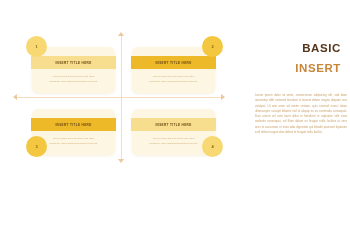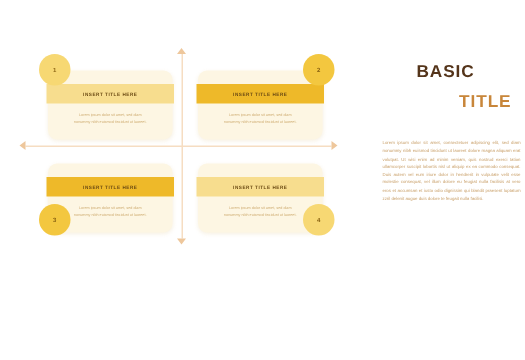--- a/index.html
+++ b/index.html
@@ -174,21 +174,21 @@
     width: 88px;
     text-align: right;
   }
   .heading-line {
     font-size: 11.5px;
     font-weight: bold;
     letter-spacing: 0.6px;
     line-height: 20px;
     margin: 0;
   }
-  #heading-basic  { color: #54341a; text-align: center; }
+  #heading-basic  { color: #54341a; }
   #heading-matrix { color: #c8863a; }
 
   #paragraph {
     position: absolute;
     left: 2px;
     top: 93px;
     width: 92px;
     text-align: justify;
   }
   #paragraph p {
@@ -267,20 +267,20 @@
     </div>
     <div class="badge" id="badge-4">
       <span class="badge-num">4</span>
     </div>
 
   </div>
 
   <div id="text-panel">
     <div id="headings">
       <div class="heading-line" id="heading-basic">BASIC</div>
-      <div class="heading-line" id="heading-matrix">TITLE</div>
+      <div class="heading-line" id="heading-matrix">INSERT</div>
     </div>
     <div id="paragraph">
       <p>Lorem ipsum dolor sit amet, consectetuer adipiscing elit, sed diam nonummy nibh euismod tincidunt ut laoreet dolore magna aliquam erat volutpat. Ut wisi enim ad minim veniam, quis nostrud exerci tation ullamcorper suscipit lobortis nisl ut aliquip ex ea commodo consequat. Duis autem vel eum iriure dolor in hendrerit in vulputate velit esse molestie consequat, vel illum dolore eu feugiat nulla facilisis at vero eros et accumsan et iusto odio dignissim qui blandit praesent luptatum zzril delenit augue duis dolore te feugait nulla facilisi.</p>
     </div>
   </div>
 
 </div>
 
 </body></html>

